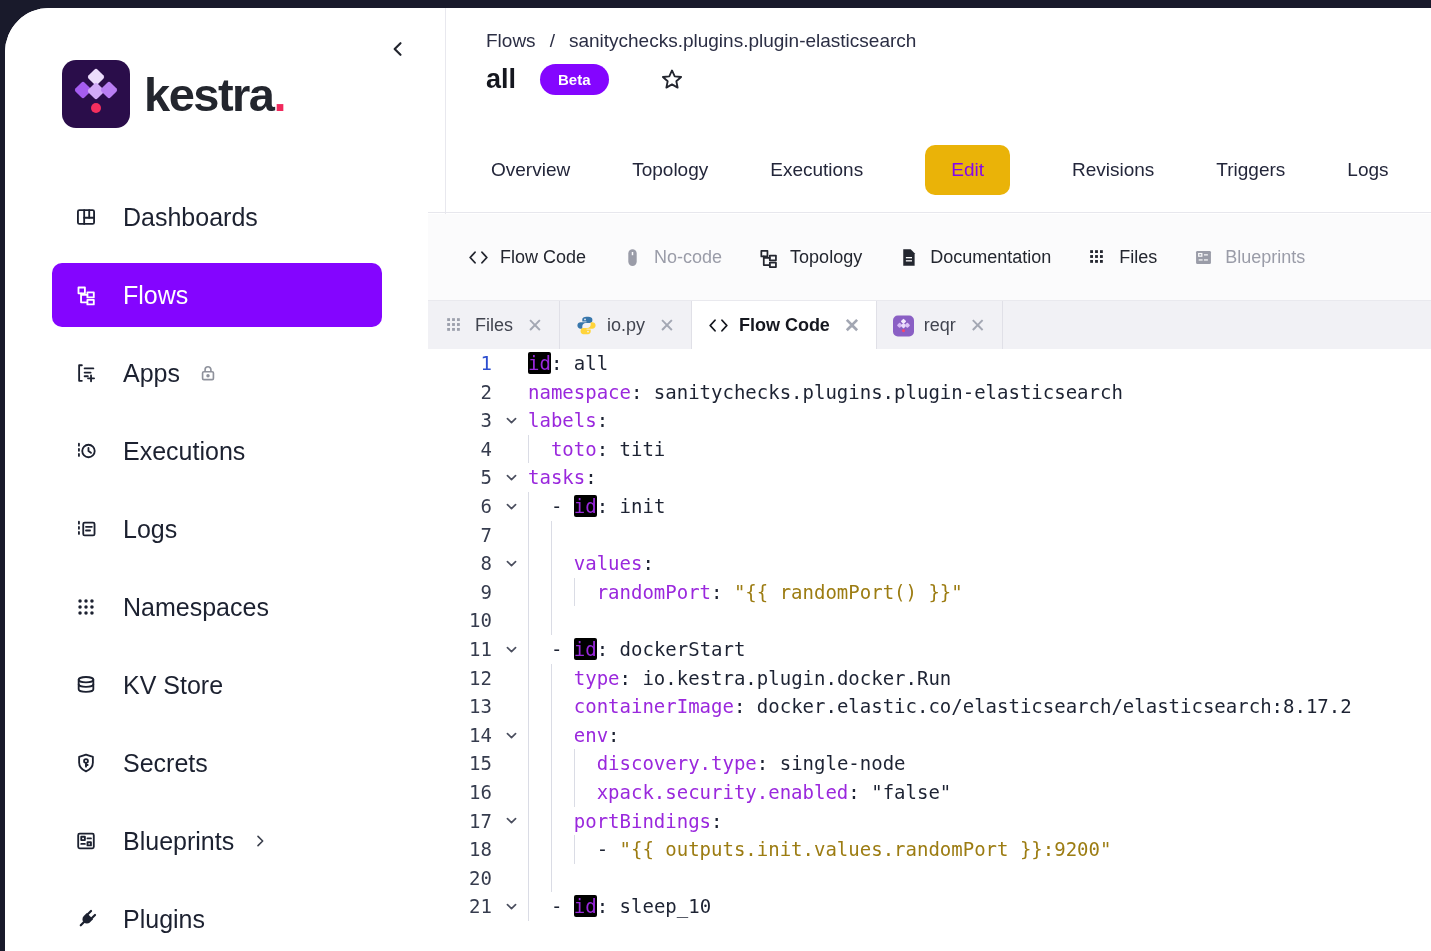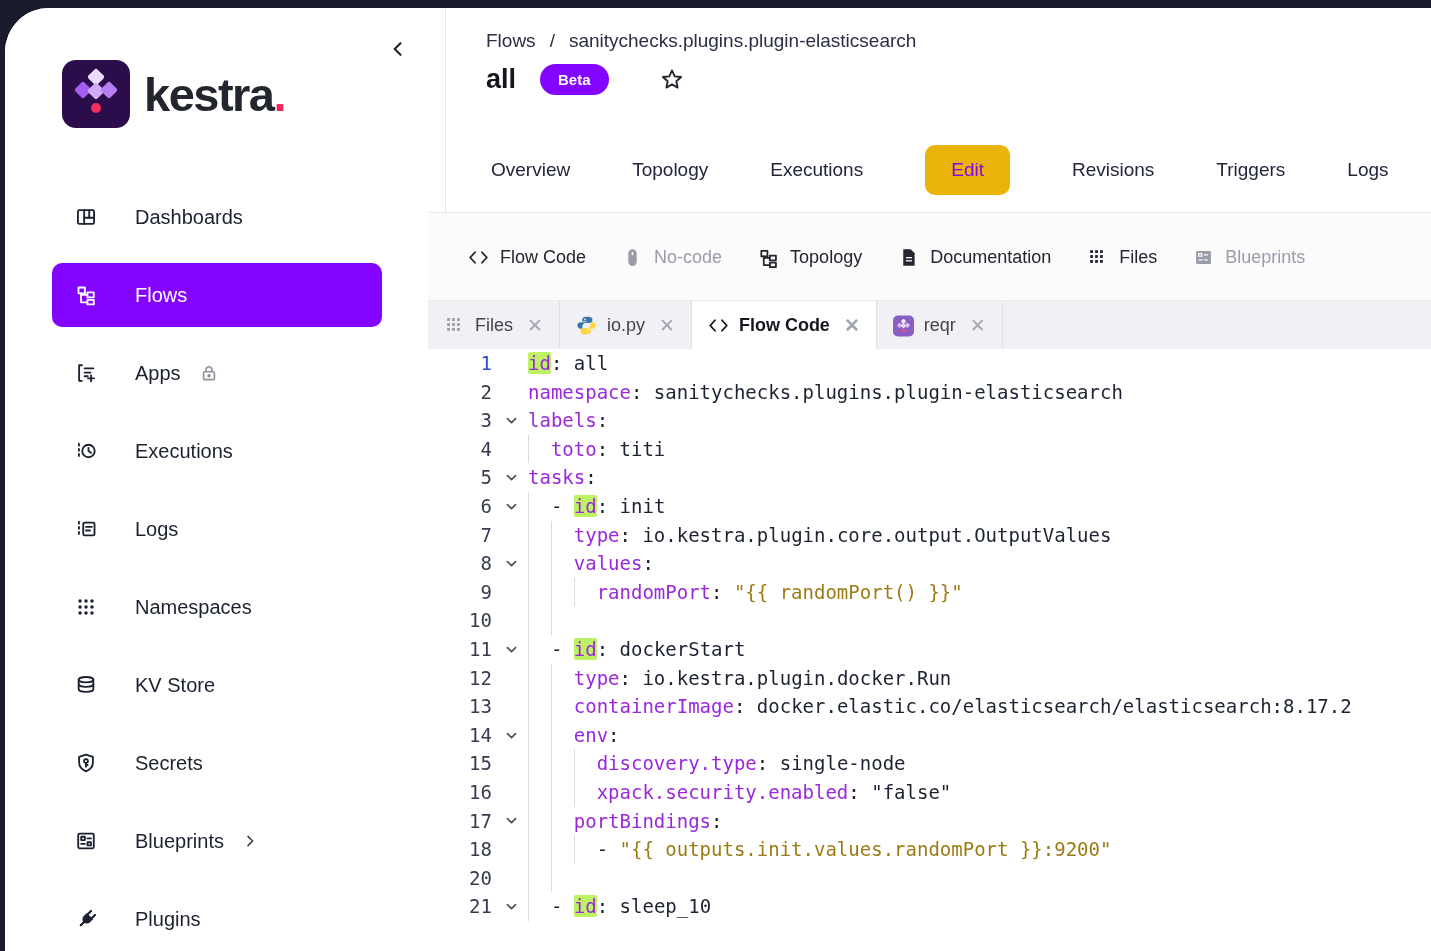--- a/index.html
+++ b/index.html
@@ -15,21 +15,21 @@
   .collapse-btn{position:absolute;left:378px;top:26px;width:30px;height:30px;color:#23262f;
                 display:flex;align-items:center;justify-content:center;cursor:pointer;}
   .logo-row{position:absolute;left:57px;top:52px;display:flex;align-items:center;}
   .logo-mark{width:68px;height:68px;display:block;}
   .logo-text{margin-left:14px;font-size:47px;font-weight:bold;letter-spacing:-1.5px;color:#23262e;}
   .logo-dot{color:#f0295c;}
   .nav{position:absolute;left:47px;top:177px;width:330px;}
   .nav-item{display:flex;align-items:center;height:64px;margin-bottom:14px;border-radius:10px;
             padding-left:23px;color:#1c2130;cursor:pointer;}
   .nav-item .nav-icon{width:28px;height:28px;flex:0 0 28px;display:flex;align-items:center;}
-  .nav-item .nav-label{margin-left:32px;font-size:20px;}
+  .nav-item .nav-label{margin-left:20px;font-size:25px;}
   .nav-item.active{background:#8405ff;color:#ffffff;}
   .nav-suffix{margin-left:18px;color:#8f929c;display:flex;align-items:center;}
   .nav-suffix.chev{color:#3a3f4c;}
 
   
   .main{position:absolute;left:423px;top:0;right:0;bottom:0;}
   .breadcrumb{position:absolute;left:58px;top:22px;font-size:19px;color:#2b2e44;
               display:flex;gap:14px;align-items:center;white-space:nowrap;}
   .crumb{cursor:pointer;}
   .crumb-sep{color:#2b2e44;}
@@ -65,21 +65,21 @@
   .ln{position:absolute;left:0;top:0;width:64px;text-align:right;color:#363c4e;}
   .ln.active{color:#2d4ecf;}
   .fold{position:absolute;left:70px;top:0;width:26px;height:28.6px;display:flex;align-items:center;
         justify-content:center;color:#4a4e5e;cursor:pointer;}
   .guide{position:absolute;top:0;bottom:0;width:1px;background:#dadce5;}
   .code-text{position:absolute;left:100px;top:0;}
   .tk-k{color:#9a28dd;}
   .tk-v,.tk-p,.tk-d{color:#1d2333;}
   .tk-s{color:#9c7c12;}
   .tk-b{color:#2441e0;}
-  .tk-khl{color:#9a28dd;background:#bef264;border-radius:2px;}
+  .tk-khl{color:#9a28dd;background:#000000;border-radius:2px;}
   svg{display:block;}
 </style>
 </head>
 <body>
 
 <div class="stage">
   <div class="window">
 
     <div class="sidebar">
       <div class="collapse-btn">
@@ -390,21 +390,21 @@
           <div class="code-line"><span class="ln">3</span><span class="fold"><svg width="15" height="15" viewBox="0 0 24 24" fill="none" stroke="currentColor" stroke-width="2.6" stroke-linecap="round" stroke-linejoin="round">
                 <path d="M5.5 9l6.5 6.5L18.5 9"></path>
               </svg></span><span class="code-text"><span class="tk-p"></span><span class="tk-k">labels</span><span class="tk-p">:</span></span></div>
           <div class="code-line"><span class="ln">4</span><span class="guide" style="left:100.0px"></span><span class="code-text"><span class="tk-p">  </span><span class="tk-k">toto</span><span class="tk-p">:</span><span class="tk-v"> titi</span></span></div>
           <div class="code-line"><span class="ln">5</span><span class="fold"><svg width="15" height="15" viewBox="0 0 24 24" fill="none" stroke="currentColor" stroke-width="2.6" stroke-linecap="round" stroke-linejoin="round">
                 <path d="M5.5 9l6.5 6.5L18.5 9"></path>
               </svg></span><span class="code-text"><span class="tk-p"></span><span class="tk-k">tasks</span><span class="tk-p">:</span></span></div>
           <div class="code-line"><span class="ln">6</span><span class="fold"><svg width="15" height="15" viewBox="0 0 24 24" fill="none" stroke="currentColor" stroke-width="2.6" stroke-linecap="round" stroke-linejoin="round">
                 <path d="M5.5 9l6.5 6.5L18.5 9"></path>
               </svg></span><span class="guide" style="left:100.0px"></span><span class="code-text"><span class="tk-p">  </span><span class="tk-d">- </span><span class="tk-khl">id</span><span class="tk-p">:</span><span class="tk-v"> init</span></span></div>
-          <div class="code-line"><span class="ln">7</span><span class="guide" style="left:100.0px"></span><span class="guide" style="left:122.9px"></span><span class="code-text"><span class="tk-p">    </span><span class="tk-k">type</span><span class="tk-p">:</span><span class="tk-v"> io.kestra.plugin.core.output.OutputValues</span></span></div>
+          <div class="code-line"><span class="ln">7</span><span class="guide" style="left:100.0px"></span><span class="guide" style="left:122.9px"></span></div>
           <div class="code-line"><span class="ln">8</span><span class="fold"><svg width="15" height="15" viewBox="0 0 24 24" fill="none" stroke="currentColor" stroke-width="2.6" stroke-linecap="round" stroke-linejoin="round">
                 <path d="M5.5 9l6.5 6.5L18.5 9"></path>
               </svg></span><span class="guide" style="left:100.0px"></span><span class="guide" style="left:122.9px"></span><span class="code-text"><span class="tk-p">    </span><span class="tk-k">values</span><span class="tk-p">:</span></span></div>
           <div class="code-line"><span class="ln">9</span><span class="guide" style="left:100.0px"></span><span class="guide" style="left:122.9px"></span><span class="guide" style="left:145.8px"></span><span class="code-text"><span class="tk-p">      </span><span class="tk-k">randomPort</span><span class="tk-p">:</span><span class="tk-s"> "{{ randomPort() }}"</span></span></div>
           <div class="code-line"><span class="ln">10</span><span class="guide" style="left:100.0px"></span><span class="guide" style="left:122.9px"></span><span class="code-text"><span class="tk-p">    </span></span></div>
           <div class="code-line"><span class="ln">11</span><span class="fold"><svg width="15" height="15" viewBox="0 0 24 24" fill="none" stroke="currentColor" stroke-width="2.6" stroke-linecap="round" stroke-linejoin="round">
                 <path d="M5.5 9l6.5 6.5L18.5 9"></path>
               </svg></span><span class="guide" style="left:100.0px"></span><span class="code-text"><span class="tk-p">  </span><span class="tk-d">- </span><span class="tk-khl">id</span><span class="tk-p">:</span><span class="tk-v"> dockerStart</span></span></div>
           <div class="code-line"><span class="ln">12</span><span class="guide" style="left:100.0px"></span><span class="guide" style="left:122.9px"></span><span class="code-text"><span class="tk-p">    </span><span class="tk-k">type</span><span class="tk-p">:</span><span class="tk-v"> io.kestra.plugin.docker.Run</span></span></div>
           <div class="code-line"><span class="ln">13</span><span class="guide" style="left:100.0px"></span><span class="guide" style="left:122.9px"></span><span class="code-text"><span class="tk-p">    </span><span class="tk-k">containerImage</span><span class="tk-p">:</span><span class="tk-v"> docker.elastic.co/elasticsearch/elasticsearch:8.17.2</span></span></div>

